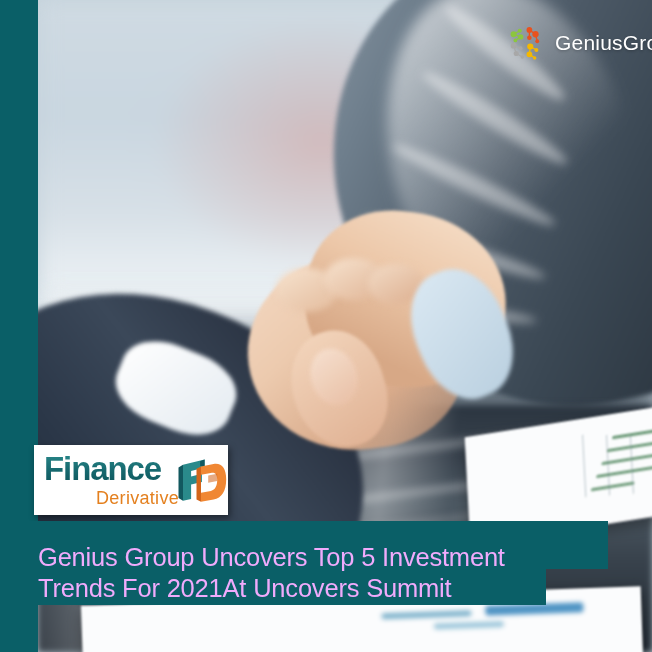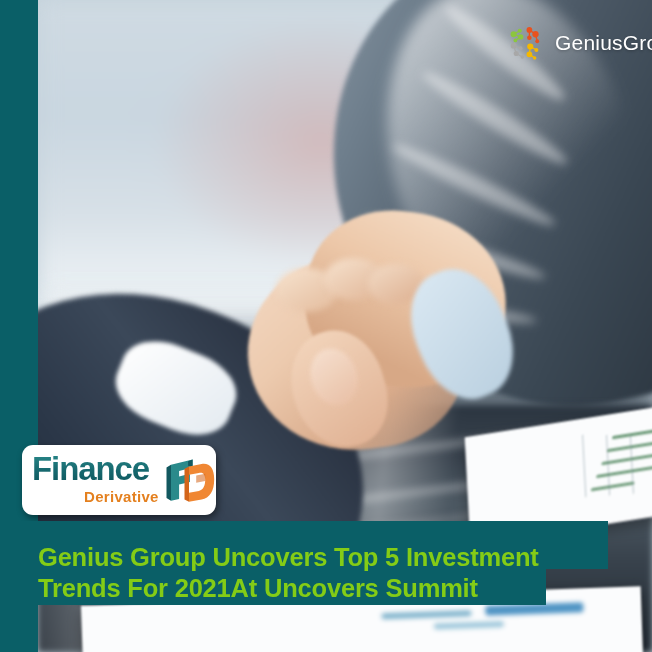--- a/index.html
+++ b/index.html
@@ -79,36 +79,36 @@
   
   .rail{position:absolute;left:0;top:0;width:38px;height:652px;background:#0a5f67;}
 
   
   .gg{position:absolute;left:466px;top:18px;width:176px;height:50px;display:flex;align-items:center;gap:9px;}
   .gg-mark{width:42px;height:42px;flex:0 0 42px;}
   .gg-word{color:#ffffff;font-size:21px;letter-spacing:.2px;font-weight:400;
      text-shadow:0 1px 3px rgba(0,0,0,.28);white-space:nowrap;}
 
   
-  .fd-box{position:absolute;left:22px;top:445px;width:194px;height:70px;background:#ffffff;
-     box-shadow:2px 3px 7px rgba(0,0,0,.45);display:flex;overflow:hidden;border-radius:11px;}
+  .fd-box{position:absolute;left:34px;top:445px;width:194px;height:70px;background:#ffffff;
+     box-shadow:2px 3px 7px rgba(0,0,0,.45);display:flex;overflow:hidden;}
   .fd-inner{position:relative;width:100%;height:100%;}
   .fd-finance{position:absolute;left:10px;top:7px;font-size:33px;font-weight:bold;
      letter-spacing:-1.1px;color:#1c6f74;line-height:1;
      background:linear-gradient(180deg,#2a8a8b 0%,#17696f 55%,#0d565c 100%);
      -webkit-background-clip:text;background-clip:text;-webkit-text-fill-color:transparent;}
-  .fd-deriv{position:absolute;left:62px;top:44px;font-size:15px;font-weight:bold;color:#e4801f;
+  .fd-deriv{position:absolute;left:62px;top:44px;font-size:18px;font-weight:normal;color:#e4801f;
      letter-spacing:.3px;line-height:1;}
   .fd-mark{position:absolute;left:140px;top:9px;width:54px;height:54px;}
 
   
   .banner{position:absolute;left:0;top:521px;width:608px;height:84px;}
   .band-1{position:absolute;left:0;top:0;width:608px;height:48px;background:#0a5f67;}
   .band-2{position:absolute;left:0;top:48px;width:546px;height:36px;background:#0a5f67;}
-  .headline{position:absolute;left:38px;top:4px;width:560px;color:#84cc16;font-weight:bold;
+  .headline{position:absolute;left:38px;top:4px;width:560px;color:#f0abfc;font-weight:normal;
      font-size:25.5px;line-height:31px;letter-spacing:-.2px;}
   .headline .ln{display:block;white-space:nowrap;}
 </style>
 </head>
 <body>
 
 <div id="card">
 
   <div class="photo">
 

